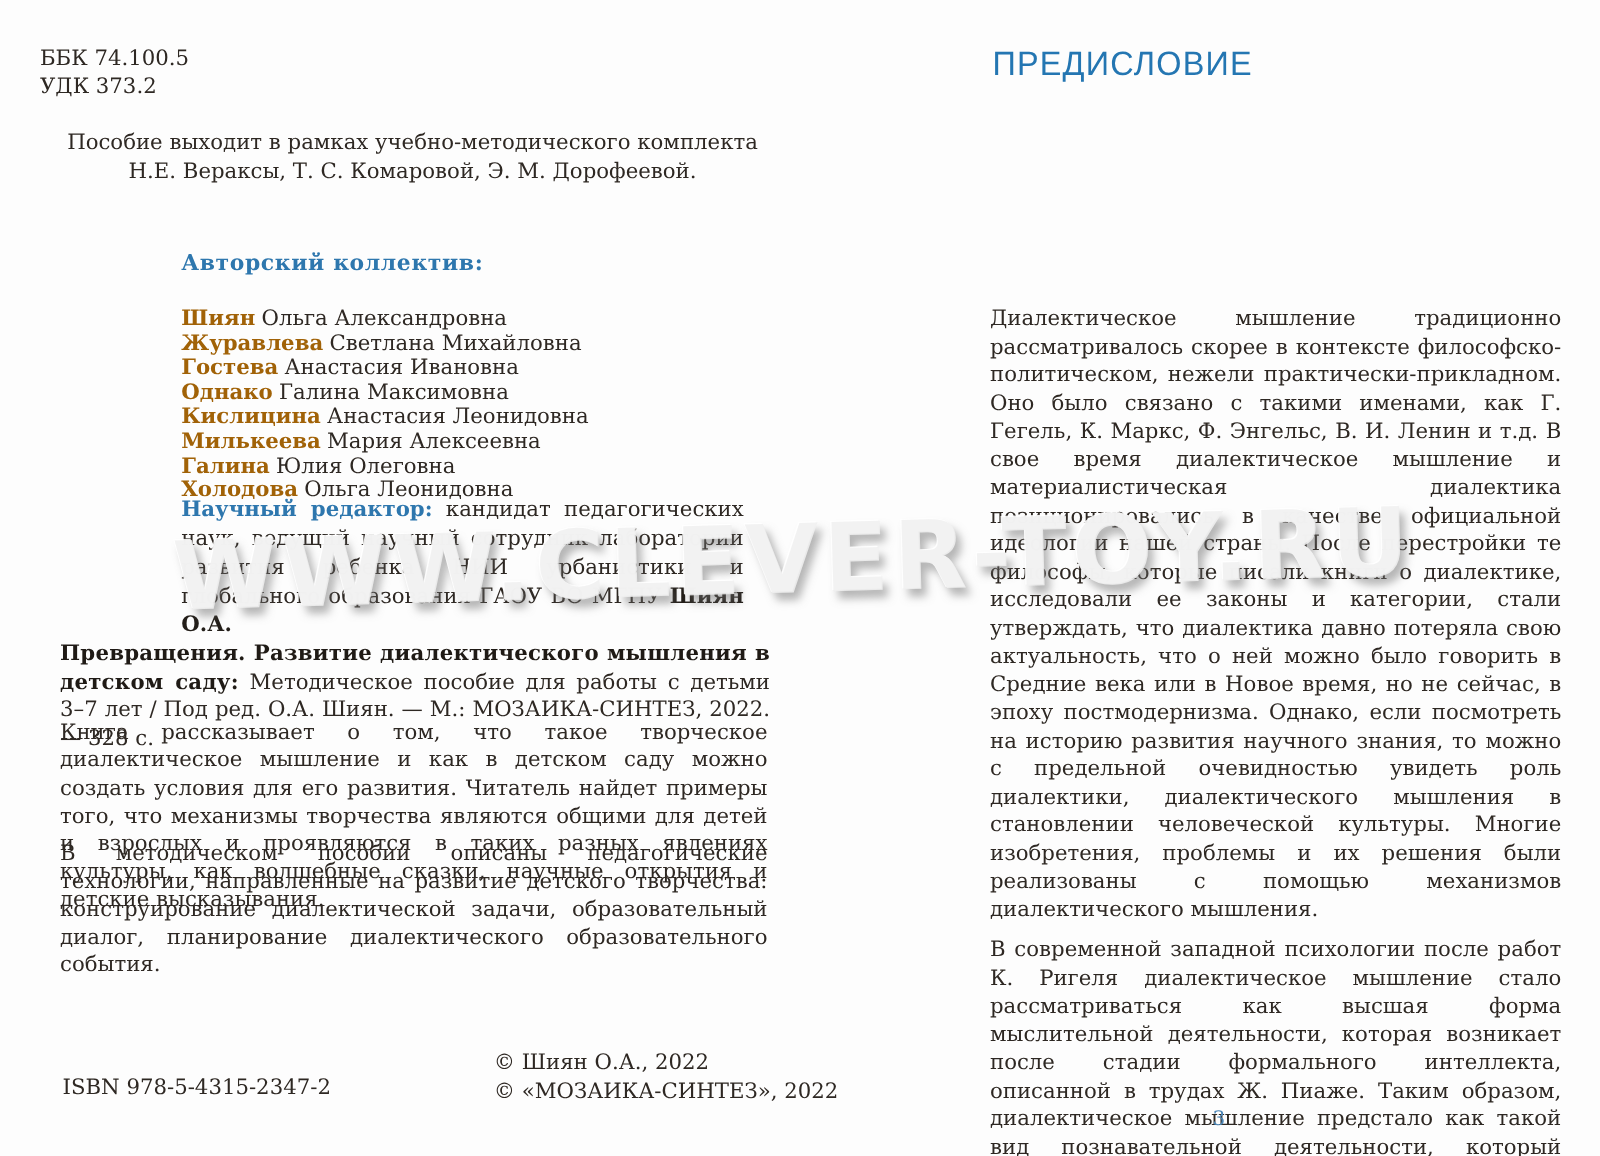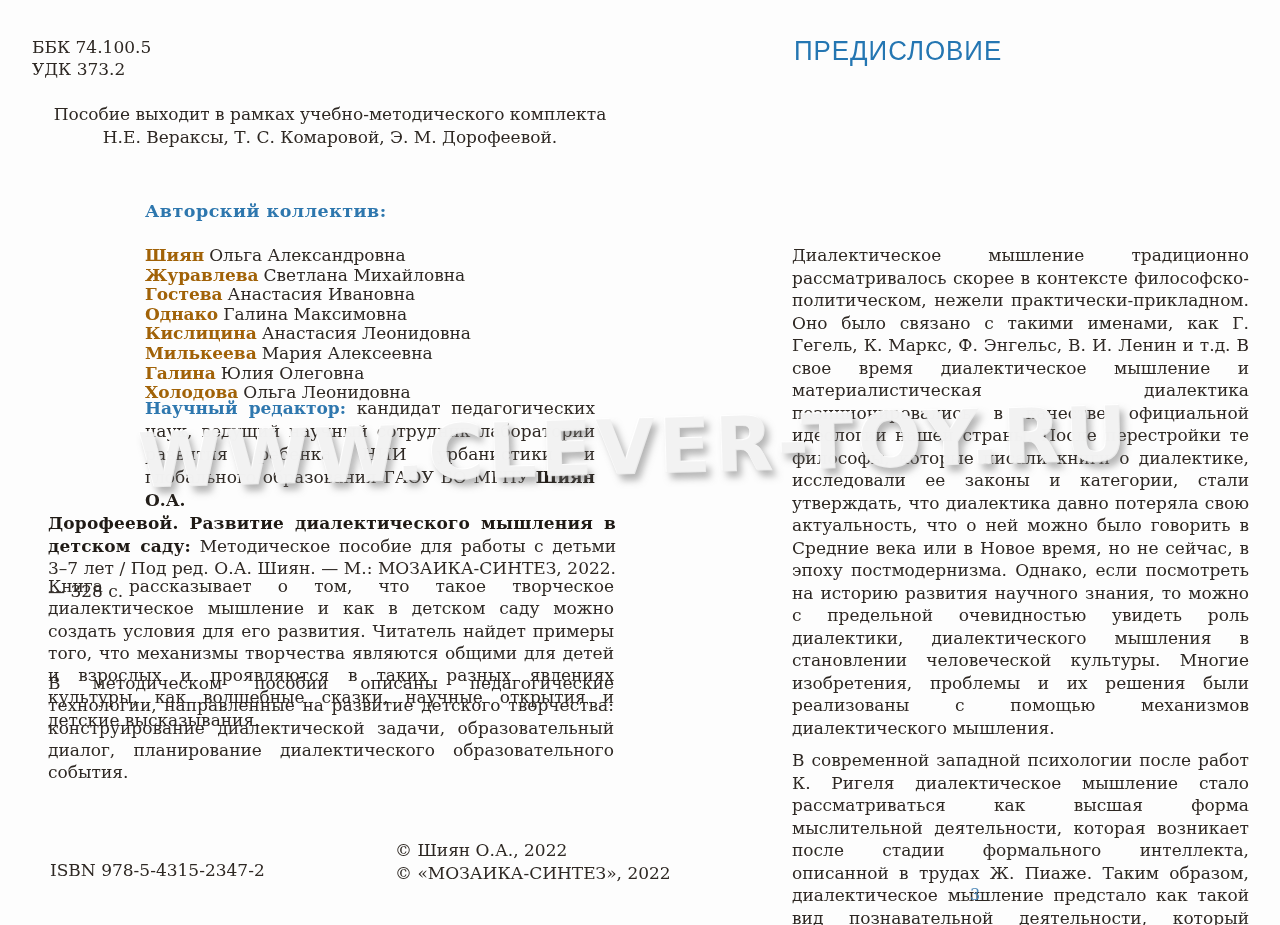--- a/index.html
+++ b/index.html
@@ -78,21 +78,21 @@
       <div class="author-row"><b>Милькеева</b><span>Мария Алексеевна</span></div>
       <div class="author-row"><b>Галина</b><span>Юлия Олеговна</span></div>
       <div class="author-row"><b>Холодова</b><span>Ольга Леонидовна</span></div>
     </div>
 
     <div class="abs editor-block z-text">
       <span class="blue-label">Научный редактор:</span><span> кандидат педагогических наук, ведущий научный сотрудник лаборатории развития ребенка НИИ урбанистики и глобального образования ГАОУ ВО МГПУ </span><b>Шиян О.А.</b>
     </div>
 
     <div class="abs bib-block z-text">
-      <b>Дорофеевой. Развитие диалектического мышления в детском саду:</b><span> Методическое пособие для работы с детьми 3–7 лет / Под ред. О.А. Шиян.  — М.: МОЗАИКА-СИНТЕЗ, 2022. — 328 с.</span>
+      <b>Превращения. Развитие диалектического мышления в детском саду:</b><span> Методическое пособие для работы с детьми 3–7 лет / Под ред. О.А. Шиян.  — М.: МОЗАИКА-СИНТЕЗ, 2022. — 328 с.</span>
     </div>
 
     <p class="abs summary z-text">Книга рассказывает о том, что такое творческое диалектическое мышление и как в детском саду можно создать условия для его развития. Читатель найдет примеры того, что механизмы творчества являются общими для детей и взрослых и проявляются в таких разных явлениях культуры, как волшебные сказки, научные открытия и детские высказывания.</p>
     <p class="abs summary-2 z-text">В методическом пособии описаны педагогические технологии, направленные на развитие детского творчества: конструирование диалектической задачи, образовательный диалог, планирование диалектического образовательного события.</p>
 
     <div class="abs isbn z-text">ISBN 978-5-4315-2347-2</div>
 
     <div class="abs copyrights z-text">
       <div>© Шиян О.А., 2022</div>
       <div>© «МОЗАИКА-СИНТЕЗ», 2022</div>

